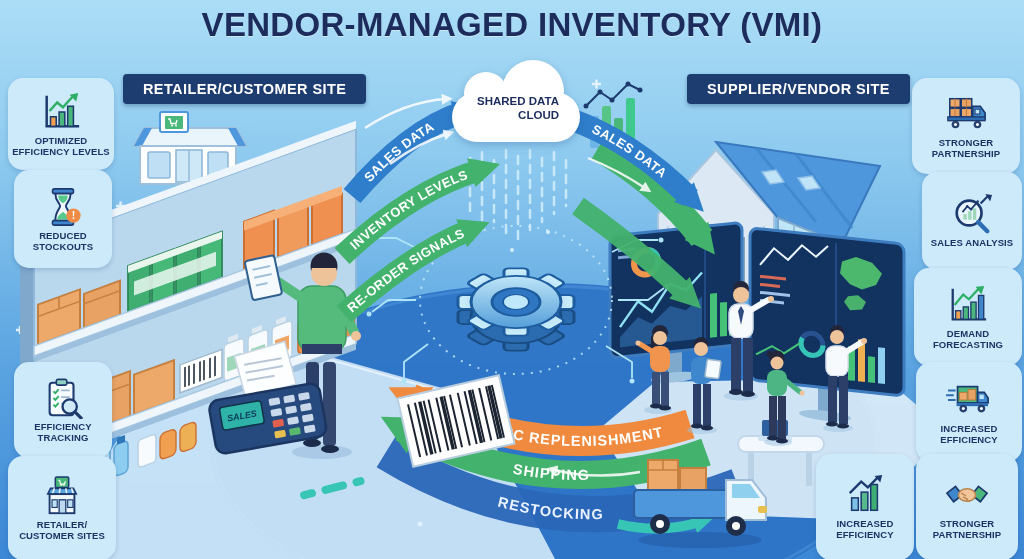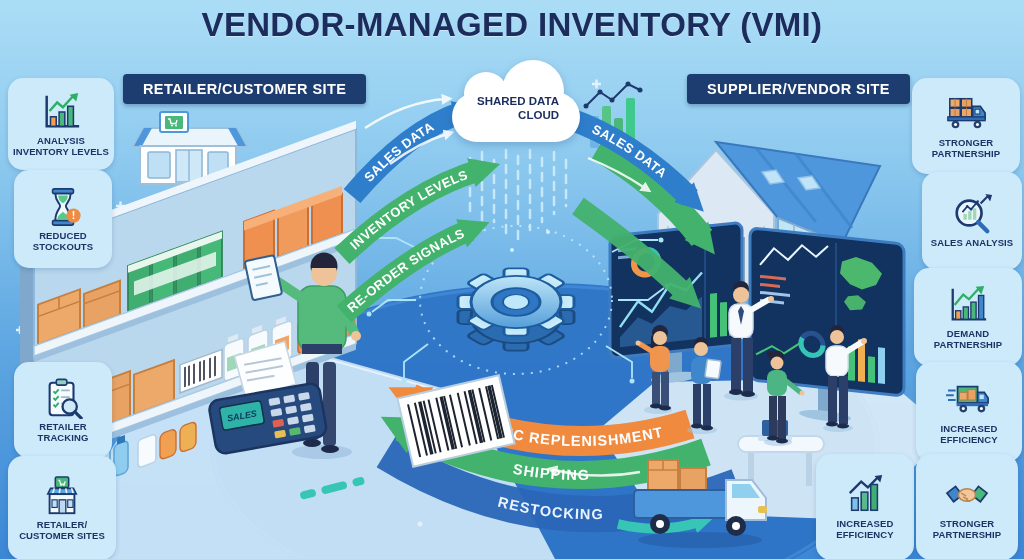--- a/index.html
+++ b/index.html
@@ -493,21 +493,21 @@
 
 <div class="card" style="left:8px;top:78px;width:100px;height:82px">
   <svg class="ic" viewBox="0 0 48 44">
     <path d="M9,5 V37 H43" fill="none" stroke="#1d3a6e" stroke-width="2.6"></path>
     <rect x="13" y="27" width="6" height="10" fill="#f0a050" stroke="#1d3a6e" stroke-width="1.6"></rect>
     <rect x="22" y="22" width="6" height="15" fill="#49b87a" stroke="#1d3a6e" stroke-width="1.6"></rect>
     <rect x="31" y="16" width="6" height="21" fill="#49b87a" stroke="#1d3a6e" stroke-width="1.6"></rect>
     <path d="M12,21 L20,12 L26,17 L37,5" fill="none" stroke="#2fae66" stroke-width="2.6"></path>
     <path d="M33,4 L42,2 L40,11 Z" fill="#2fae66"></path>
   </svg>
-  <div class="clabel">ANALYSIS INVENTORY LEVELS</div>
+  <div class="clabel">OPTIMIZED EFFICIENCY LEVELS</div>
 </div>
 
 <div class="card" style="left:14px;top:170px;width:92px;height:88px">
   <svg class="ic" viewBox="0 0 48 44">
     <rect x="13" y="3" width="22" height="5" rx="2" fill="#3f87cc" stroke="#1d3a6e" stroke-width="1.6"></rect>
     <rect x="13" y="36" width="22" height="5" rx="2" fill="#3f87cc" stroke="#1d3a6e" stroke-width="1.6"></rect>
     <path d="M16,8 h16 c0,8 -5,10 -5,13 c0,3 5,5 5,15 h-16 c0,-10 5,-12 5,-15 c0,-3 -5,-5 -5,-13 z" fill="#f2f9fd" stroke="#1d3a6e" stroke-width="2"></path>
     <path d="M19,10 h10 c0,5 -3,7 -5,8 c-2,-1 -5,-3 -5,-8 z" fill="#57c98b"></path>
     <path d="M24,27 c2,2 6,4 6,8 h-12 c0,-4 4,-6 6,-8 z" fill="#57c98b"></path>
     <circle cx="35" cy="31" r="7.5" fill="#ef8b44"></circle>
@@ -521,21 +521,21 @@
   <svg class="ic" viewBox="0 0 48 44">
     <rect x="10" y="6" width="25" height="34" rx="3" fill="#f6fbff" stroke="#1d3a6e" stroke-width="2.2"></rect>
     <rect x="17" y="2.5" width="11" height="6" rx="2" fill="#8fd0c0" stroke="#1d3a6e" stroke-width="1.6"></rect>
     <path d="M14,15 l2,2 3.5,-4" stroke="#2fae66" stroke-width="2" fill="none"></path>
     <path d="M14,22 l2,2 3.5,-4" stroke="#2fae66" stroke-width="2" fill="none"></path>
     <path d="M14,29 l2,2 3.5,-4" stroke="#2fae66" stroke-width="2" fill="none"></path>
     <path d="M22,14 h9 M22,21 h9 M22,28 h6" stroke="#9fb8cc" stroke-width="1.8"></path>
     <circle cx="31" cy="31" r="7.5" fill="#cfe9f8" stroke="#1d3a6e" stroke-width="2.4"></circle>
     <path d="M36.5,36.5 L43,43" stroke="#1d3a6e" stroke-width="3.4" stroke-linecap="round"></path>
   </svg>
-  <div class="clabel">RETAILER TRACKING</div>
+  <div class="clabel">EFFICIENCY TRACKING</div>
 </div>
 
 <div class="card" style="left:8px;top:456px;width:102px;height:94px">
   <svg class="ic" viewBox="0 0 48 44">
     <rect x="17" y="2" width="14" height="11" rx="1.5" fill="#49b87a" stroke="#1d3a6e" stroke-width="1.6"></rect>
     <path d="M20,5.5 h1.5 l1,4 h4 l1,-3" stroke="#fff" stroke-width="1.2" fill="none"></path>
     <circle cx="23" cy="10.6" r=".9" fill="#fff"></circle>
         <circle cx="26" cy="10.6" r=".9" fill="#fff"></circle>
     <path d="M9,20 l3,-6 h24 l3,6 z" fill="#5aa7e0" stroke="#1d3a6e" stroke-width="1.6"></path>
     <path d="M16,14 l-2,6 M22,14 l-1,6 M28,14 l1,6 M34,14 l2,6" stroke="#eaf5fc" stroke-width="1.6"></path>
@@ -585,21 +585,21 @@
 <div class="card" style="left:914px;top:268px;width:102px;height:88px">
   <svg class="ic" viewBox="0 0 48 44">
     <path d="M8,5 V37 H43" fill="none" stroke="#1d3a6e" stroke-width="2.4"></path>
     <rect x="11" y="28" width="5.5" height="9" fill="#f0a050" stroke="#1d3a6e" stroke-width="1.4"></rect>
     <rect x="19" y="24" width="5.5" height="13" fill="#49b87a" stroke="#1d3a6e" stroke-width="1.4"></rect>
     <rect x="27" y="19" width="5.5" height="18" fill="#49b87a" stroke="#1d3a6e" stroke-width="1.4"></rect>
     <rect x="35" y="12" width="5.5" height="25" fill="#3f87cc" stroke="#1d3a6e" stroke-width="1.4"></rect>
     <path d="M10,22 L19,11 L25,16 L36,4" fill="none" stroke="#2fae66" stroke-width="2.4"></path>
     <path d="M32,3 L41,2 L38,11 Z" fill="#2fae66"></path>
   </svg>
-  <div class="clabel">DEMAND PARTNERSHIP</div>
+  <div class="clabel">DEMAND FORECASTING</div>
 </div>
 
 <div class="card" style="left:916px;top:362px;width:100px;height:90px">
   <svg class="ic" viewBox="0 0 48 44">
     <path d="M2,12 h8 M0,17 h8 M2,22 h8" stroke="#2e6db4" stroke-width="2"></path>
     <rect x="12" y="8" width="21" height="17" fill="#49b87a" stroke="#1d3a6e" stroke-width="1.8"></rect>
     <rect x="14" y="14" width="8" height="8" fill="#eca96a" stroke="#b97a3e" stroke-width="1"></rect>
     <rect x="23" y="11" width="8" height="11" fill="#e8a263" stroke="#b97a3e" stroke-width="1"></rect>
     <path d="M33,14 h7 l4,6 v5 h-11 z" fill="#3f87cc" stroke="#1d3a6e" stroke-width="1.8"></path>
     <rect x="35" y="16.5" width="4.5" height="4.5" fill="#bfe3f7"></rect>

